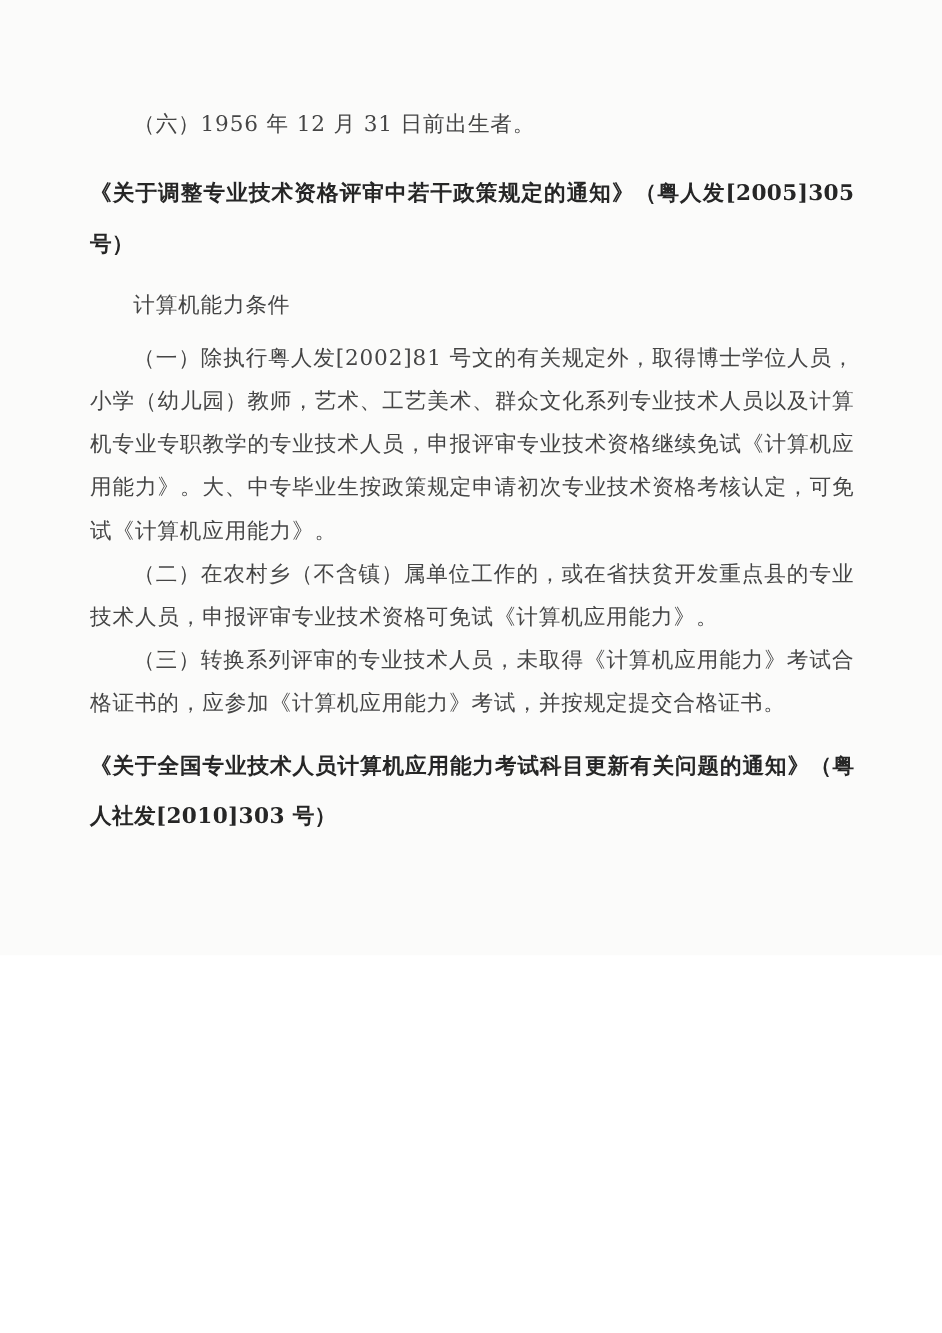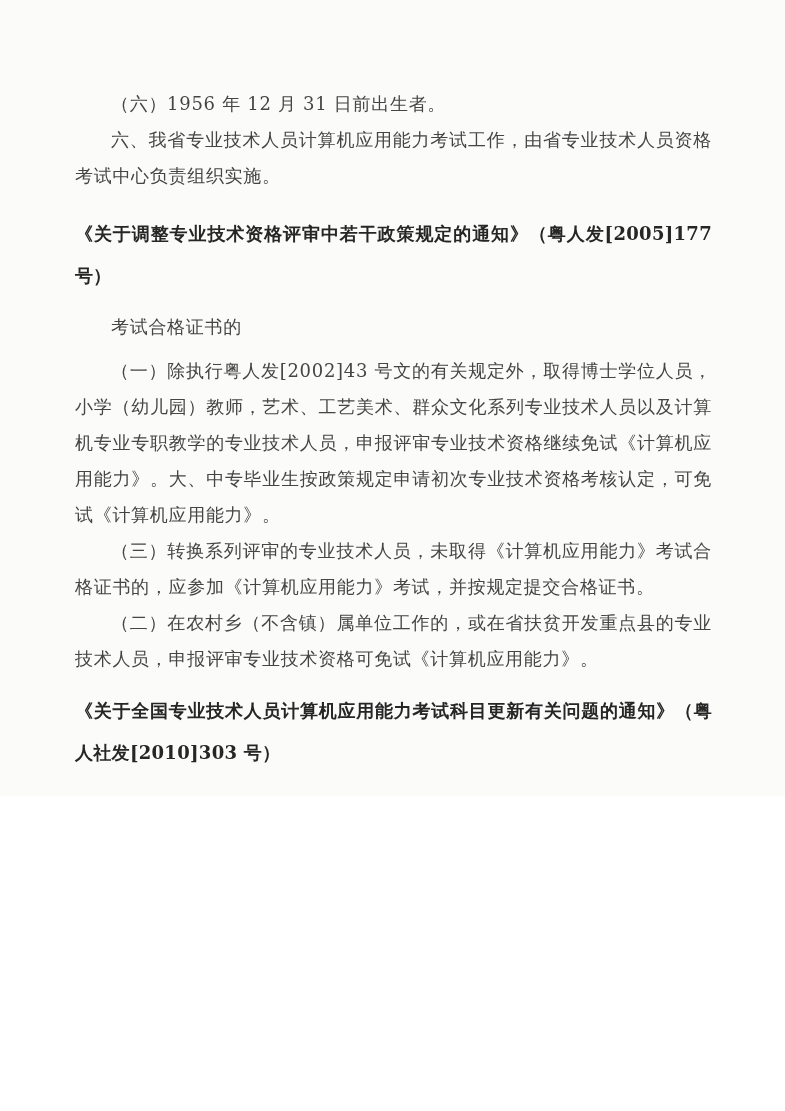--- a/index.html
+++ b/index.html
@@ -53,22 +53,21 @@
     color: #701a75;
     letter-spacing: 1px;
   }
 </style>
 </head>
 <body>
 
 <div class="page">
   <main class="textblock">
     <p class="body-para">（六）1956 年 12 月 31 日前出生者。</p>
-    <p class="body-para">六、我省专业技术人员计算机应用能力考试工作，由省专业技术人员资格考试中心负责组织实施。</p>
-    <h2 class="heading">《关于调整专业技术资格评审中若干政策规定的通知》（粤人发[2005]177 号）</h2>
-    <p class="body-para">考试合格证书的</p>
-    <p class="body-para gap-before">（一）除执行粤人发[2002]43 号文的有关规定外，取得博士学位人员，小学（幼儿园）教师，艺术、工艺美术、群众文化系列专业技术人员以及计算机专业专职教学的专业技术人员，申报评审专业技术资格继续免试《计算机应用能力》。大、中专毕业生按政策规定申请初次专业技术资格考核认定，可免试《计算机应用能力》。</p>
+    <h2 class="heading">《关于调整专业技术资格评审中若干政策规定的通知》（粤人发[2005]305 号）</h2>
+    <p class="body-para">计算机能力条件</p>
+    <p class="body-para gap-before">（一）除执行粤人发[2002]81 号文的有关规定外，取得博士学位人员，小学（幼儿园）教师，艺术、工艺美术、群众文化系列专业技术人员以及计算机专业专职教学的专业技术人员，申报评审专业技术资格继续免试《计算机应用能力》。大、中专毕业生按政策规定申请初次专业技术资格考核认定，可免试《计算机应用能力》。</p>
+    <p class="body-para">（二）在农村乡（不含镇）属单位工作的，或在省扶贫开发重点县的专业技术人员，申报评审专业技术资格可免试《计算机应用能力》。</p>
     <p class="body-para">（三）转换系列评审的专业技术人员，未取得《计算机应用能力》考试合格证书的，应参加《计算机应用能力》考试，并按规定提交合格证书。</p>
-    <p class="body-para">（二）在农村乡（不含镇）属单位工作的，或在省扶贫开发重点县的专业技术人员，申报评审专业技术资格可免试《计算机应用能力》。</p>
     <h2 class="heading heading-2010">《关于全国专业技术人员计算机应用能力考试科目更新有关问题的通知》（粤人社发[2010]303 号）</h2>
   </main>
   <footer class="page-footer">-12-</footer>
 </div>
 
 </body></html>

